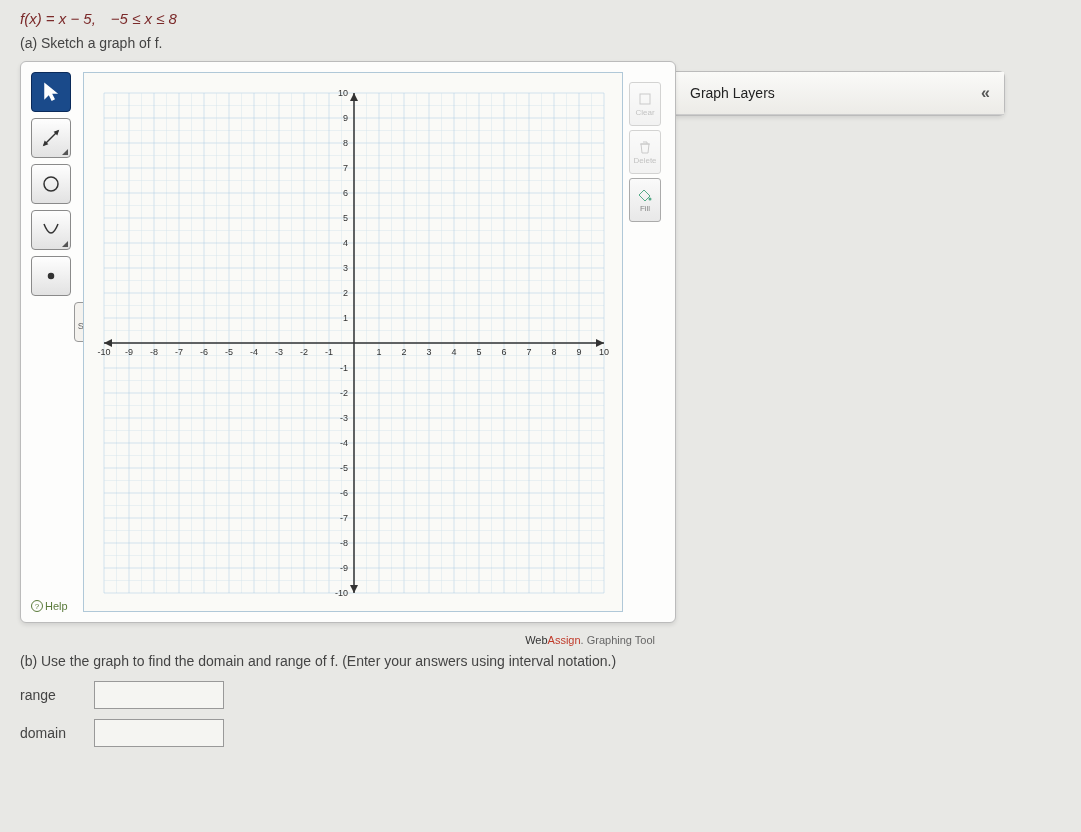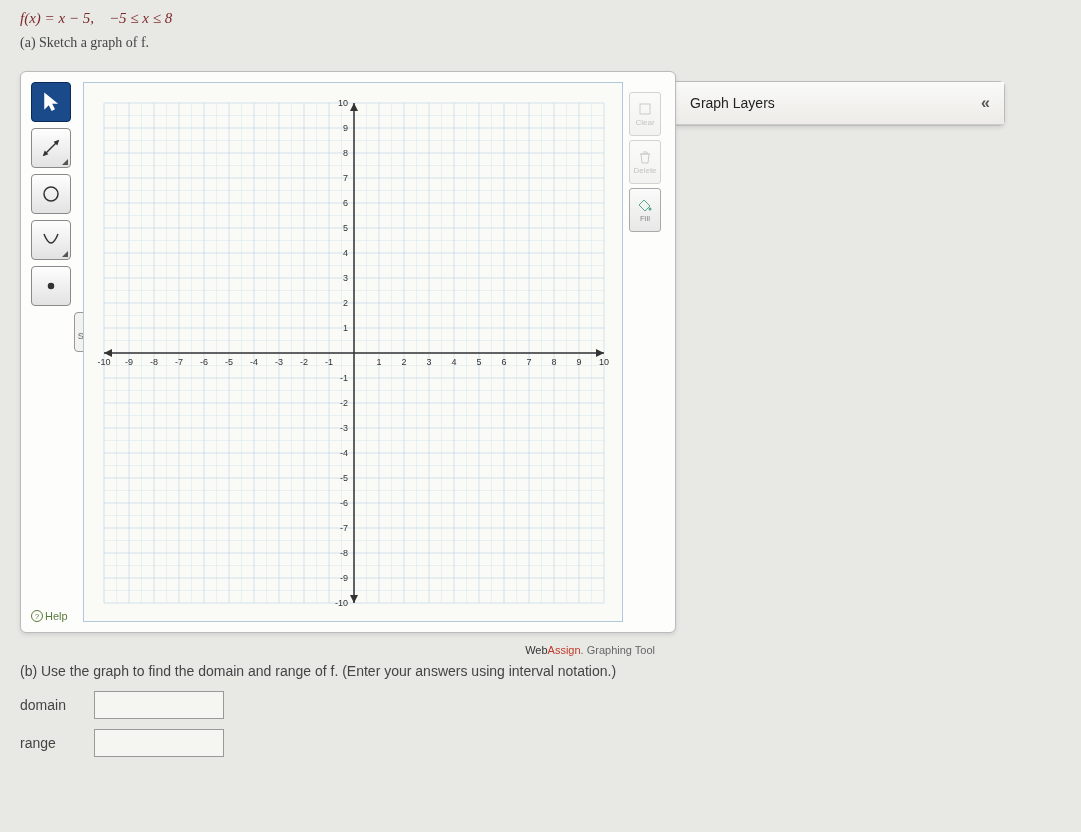--- a/index.html
+++ b/index.html
@@ -3,21 +3,21 @@
 <meta charset="utf-8">
 <style>
   * { box-sizing: border-box; margin: 0; padding: 0; }
   body {
     background: #e8e8e5;
     font-family: Arial, Helvetica, sans-serif;
     font-size: 14px;
     color: #333;
     padding: 10px 20px;
   }
-  .problem-text { margin-bottom: 20px; font-family: Liberation Serif, serif; }
+  .problem-text { margin-bottom: 10px; }
   .formula { font-style: italic; color: #7b2a2a; font-size: 15px; margin-bottom: 8px; }
   .part-label { color: #444; margin-bottom: 8px; font-size: 14px; }
   .graph-wrapper {
     display: flex;
     align-items: flex-start;
     gap: 0;
     margin-bottom: 30px;
   }
   .graph-panel {
     background: #fdfdfc;
@@ -383,20 +383,20 @@
     <div class="layers-header">
       <span class="layers-title">Graph Layers</span>
       <span class="collapse-icon">«</span>
     </div>
   </div>
 </div>
 
 <div class="part-b">
   <div class="part-b-text">(b) Use the graph to find the domain and range of f. (Enter your answers using interval notation.)</div>
   <div class="answer-row">
+    <span class="answer-label">range</span>
+    <input class="answer-input" value="" style="">
+  </div>
+  <div class="answer-row">
     <span class="answer-label">domain</span>
     <input class="answer-input" value="" style="">
   </div>
-  <div class="answer-row">
-    <span class="answer-label">range</span>
-    <input class="answer-input" value="" style="">
-  </div>
 </div>
 
 </body></html>

